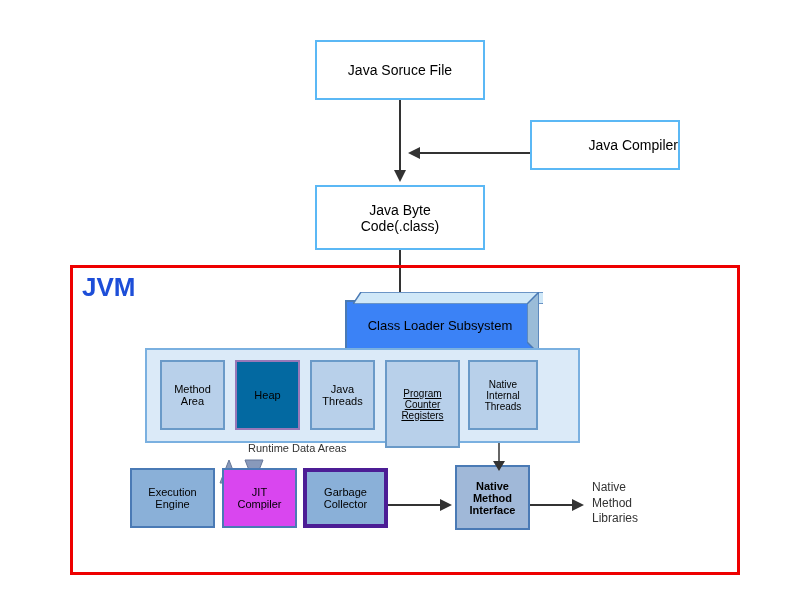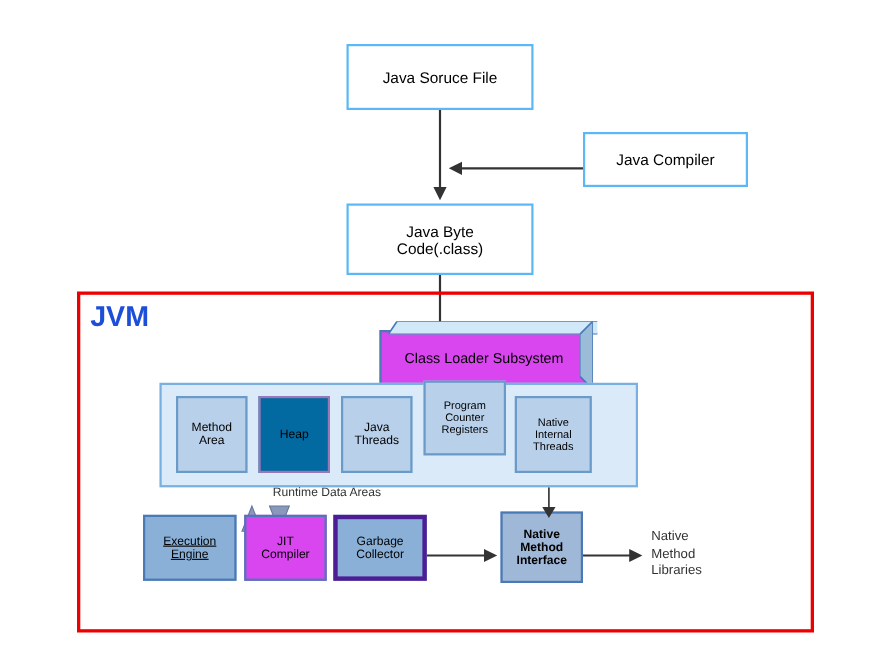--- a/index.html
+++ b/index.html
@@ -59,21 +59,21 @@
   </style>
 </head>
 <body>
 
 <div class="diagram">
 
   <div class="box box-blue" style="top:40px; left:315px; width:170px; height:60px; font-size:14px;">
     <span>Java Soruce File</span>
   </div>
 
-  <div class="box box-blue" style="top:120px; left:530px; width:150px; height:50px; font-size:14px;">
+  <div class="box box-blue" style="top:120px; left:530px; width:150px; height:50px; font-size:14px;justify-content:flex-end;">
     <span>Java Compiler</span>
   </div>
 
   <svg style="position:absolute; top:100px; left:390px;" width="20" height="90">
     <line x1="10" y1="0" x2="10" y2="75" stroke="#333" stroke-width="2"></line>
     <polygon points="4,70 16,70 10,82" fill="#333"></polygon>
   </svg>
 
   <svg style="position:absolute; top:143px; left:400px;" width="135" height="20">
     <line x1="130" y1="10" x2="15" y2="10" stroke="#333" stroke-width="2"></line>
@@ -88,21 +88,21 @@
   <svg style="position:absolute; top:250px; left:390px;" width="20" height="65">
     <line x1="10" y1="0" x2="10" y2="50" stroke="#333" stroke-width="2"></line>
     <polygon points="4,45 16,45 10,57" fill="#333"></polygon>
   </svg>
 
   <div class="jvm-container"></div>
 
   <div style="position:absolute; top:272px; left:82px; font-size:26px; font-weight:bold; color:#1d4ed8;">JVM</div>
 
   <div style="position:absolute; top:300px; left:345px; width:190px; height:50px;
-              background:#d946ef; border:2px solid #4a7ab5;
+              background:#3b82f6; border:2px solid #4a7ab5;
               display:flex; align-items:center; justify-content:center;
               text-align:center; font-size:13px;">
     <span>Class Loader Subsystem</span>
   </div>
 
   <svg style="position:absolute; top:292px; left:353px;" width="190" height="12">
     <polygon points="0,12 8,0 198,0 190,12" fill="#d0e8f8" stroke="#4a7ab5" stroke-width="1.5"></polygon>
   </svg>
 
   <svg style="position:absolute; top:292px; left:527px;" width="12" height="62">
@@ -128,21 +128,21 @@
 
   <div class="small-cell" style="top:360px; left:235px; width:65px; height:70px; background:#0369a1; border-color:#9878b8;">
     <span>Heap</span>
   </div>
 
   <div class="small-cell" style="top:360px; left:310px; width:65px; height:70px;">
     <span style="white-space:pre-line;">Java
 Threads</span>
   </div>
 
-  <div class="small-cell" style="top:346px; left:385px; width:75px; height:68px; font-size:10px;">
+  <div class="small-cell" style="top:360px; left:385px; width:75px; height:88px; font-size:10px;text-decoration:underline;">
     <span style="white-space:pre-line;">Program
 Counter
 Registers</span>
   </div>
 
   <div class="small-cell" style="top:360px; left:468px; width:70px; height:70px; font-size:10px;">
     <span style="white-space:pre-line;">Native
 Internal
 Threads</span>
   </div>
@@ -153,21 +153,21 @@
     <polygon points="5,28 14,5 23,28" fill="#8899bb" stroke="#667799" stroke-width="1"></polygon>
   </svg>
   <svg style="position:absolute; top:455px; left:240px;" width="30" height="30">
     <polygon points="5,5 14,28 23,5" fill="#8899bb" stroke="#667799" stroke-width="1"></polygon>
   </svg>
 
   <div style="position:absolute; top:468px; left:130px; width:85px; height:60px;
               background:#8ab0d8; border:2px solid #4a7ab5;
               display:flex; align-items:center; justify-content:center;
               text-align:center; font-size:11px;">
-    <span style="white-space:pre-line;text-decoration:underline;">Execution
+    <span style="white-space:pre-line;">Execution
 Engine</span>
   </div>
 
   <div style="position:absolute; top:468px; left:222px; width:75px; height:60px;
               background:#d946ef; border:2px solid #4a7ab5;
               display:flex; align-items:center; justify-content:center;
               text-align:center; font-size:11px;">
     <span style="white-space:pre-line;">JIT
 Compiler</span>
   </div>

